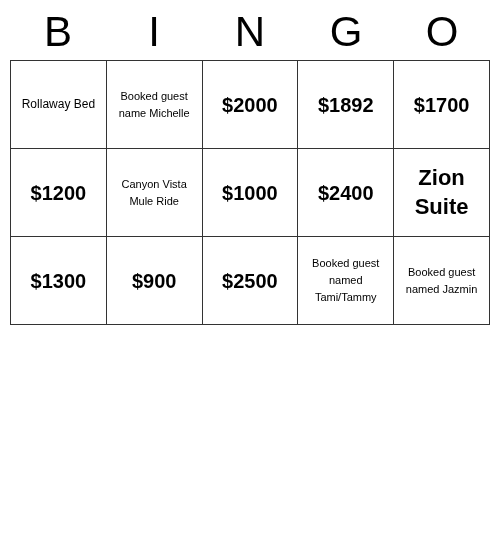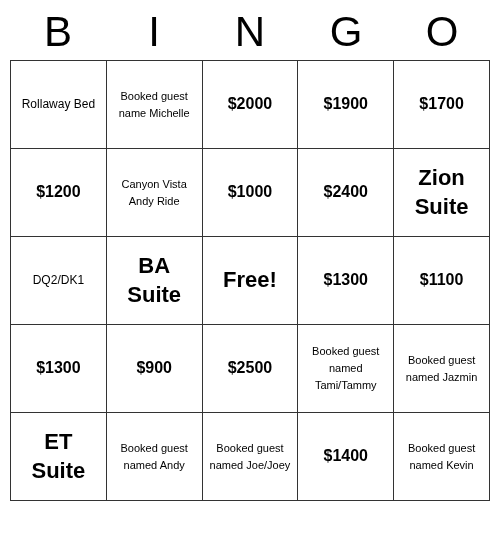--- a/index.html
+++ b/index.html
@@ -43,21 +43,21 @@
       vertical-align: middle;
       font-size: 13px;
       padding: 4px;
       line-height: 1.3;
     }
     .large-text {
       font-size: 22px;
       font-weight: bold;
     }
     .medium-text {
-      font-size: 16px;
+      font-size: 20px;
       font-weight: bold;
     }
     .small-text {
       font-size: 11px;
     }
     .free-cell {
       font-size: 22px;
       font-weight: bold;
     }
   </style>
@@ -71,45 +71,31 @@
   <span class="bingo-header-letter">G</span>
   <span class="bingo-header-letter">O</span>
 </div>
 
 <table class="bingo-grid">
   <tbody id="grid-body">
   <tr>
         <td><span style="font-size: 12px;">Rollaway Bed</span></td>
         <td><span class="small-text">Booked guest name Michelle</span></td>
         <td><span class="medium-text">$2000</span></td>
-        <td><span class="medium-text">$1900</span></td>
+        <td><span class="medium-text">$1892</span></td>
         <td><span class="medium-text">$1700</span></td>
       </tr>
       <tr>
         <td><span class="medium-text">$1200</span></td>
-        <td><span class="small-text">Canyon Vista Andy Ride</span></td>
+        <td><span class="small-text">Canyon Vista Mule Ride</span></td>
         <td><span class="medium-text">$1000</span></td>
         <td><span class="medium-text">$2400</span></td>
         <td><span class="large-text">Zion Suite</span></td>
-      </tr>
-      <tr>
-        <td><span style="font-size: 12px;">DQ2/DK1</span></td>
-        <td><span class="large-text">BA Suite</span></td>
-        <td><span class="free-cell">Free!</span></td>
-        <td><span class="medium-text">$1300</span></td>
-        <td><span class="medium-text">$1100</span></td>
       </tr>
       <tr>
         <td><span class="medium-text">$1300</span></td>
         <td><span class="medium-text">$900</span></td>
         <td><span class="medium-text">$2500</span></td>
         <td><span class="small-text">Booked guest named Tami/Tammy</span></td>
         <td><span class="small-text">Booked guest named Jazmin</span></td>
       </tr>
-      <tr>
-        <td><span class="large-text">ET Suite</span></td>
-        <td><span class="small-text">Booked guest named Andy</span></td>
-        <td><span class="small-text">Booked guest named Joe/Joey</span></td>
-        <td><span class="medium-text">$1400</span></td>
-        <td><span class="small-text">Booked guest named Kevin</span></td>
-      </tr>
     </tbody>
 </table>
 
 </body></html>

